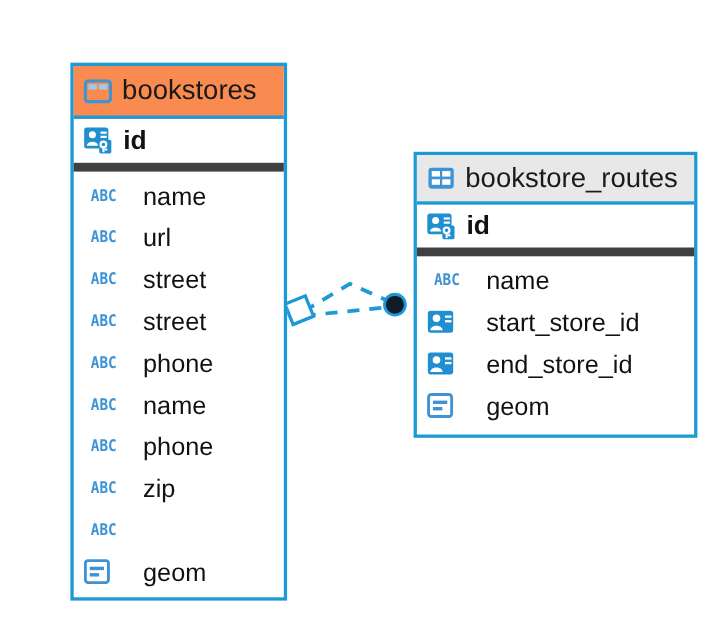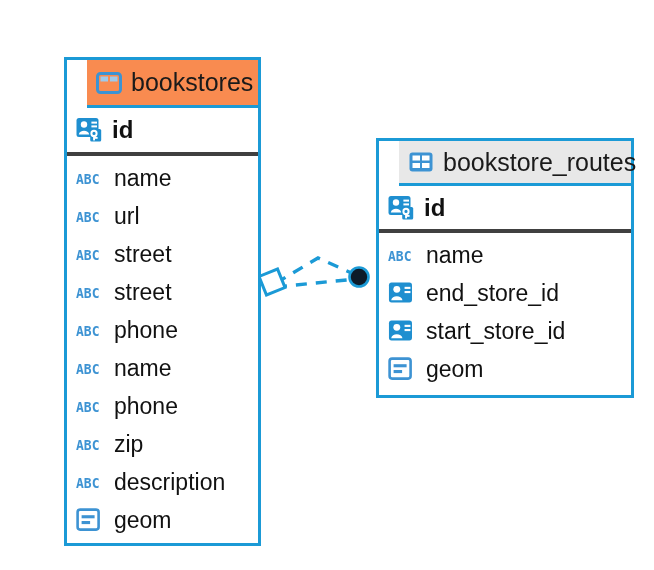--- a/index.html
+++ b/index.html
@@ -18,44 +18,43 @@
     background:#ffffff;
     border:3px solid #1b9ad6;
     box-sizing:border-box;
   }
   .entity-header{
     display:flex;align-items:center;
     gap:9px;
     padding:0 9px;
     box-sizing:border-box;
     border-bottom:3px solid #1b9ad6;
-    margin-left:20px;
   }
   .entity-title{
     font-size:25px;
     color:#1a1a1a;
     line-height:1;
     white-space:nowrap;
   }
   .pk-row{
     display:flex;align-items:center;gap:8px;
     padding:0 9px;box-sizing:border-box;
-    border-bottom:4px solid #404040;
+    border-bottom:8px solid #404040;
   }
   .pk-label{
     font-size:24px;font-weight:bold;color:#111111;line-height:1;
   }
-  .col-list{padding:3px 0 6px 0;}
+  .col-list{padding:3px 0 6px 0;text-align:right;}
   .col-row{
     display:flex;align-items:center;gap:8px;
     padding:0 9px;box-sizing:border-box;
     height:38px;
   }
   .col-label{
-    font-size:23px;color:#111111;line-height:1;white-space:nowrap;
+    font-size:23px;color:#111111;line-height:1;white-space:nowrap;margin-left:16px;
   }
 
   
   .icon{flex:0 0 auto;display:block;}
 
   .abc-icon{
     font-family:"DejaVu Sans Mono", monospace;
     font-size:13px;
     font-weight:bold;
     letter-spacing:0px;
@@ -155,21 +154,20 @@
         <span class="col-label">phone</span>
       </div>
 
       <div class="col-row">
         <span class="abc-icon">ABC</span>
         <span class="col-label">zip</span>
       </div>
 
       <div class="col-row">
         <span class="abc-icon">ABC</span>
-        <span class="col-label">description</span>
       </div>
 
       <div class="col-row">
         <svg class="icon" width="26" height="24" viewBox="0 0 26 24" style="margin-right:4px;">
           <rect x="1.6" y="1.6" width="21" height="20" rx="2.5" fill="#ffffff" stroke="#3d93d3" stroke-width="2.6"></rect>
           <rect x="5.6" y="7.2" width="13" height="3.1" fill="#3d93d3"></rect>
           <rect x="5.6" y="13" width="8.5" height="3.1" fill="#3d93d3"></rect>
         </svg>
         <span class="col-label">geom</span>
       </div>
@@ -213,32 +211,32 @@
       </div>
 
       <div class="col-row">
         <svg class="icon" width="26" height="22" viewBox="0 0 24 21" style="margin-right:4px;">
           <rect x="0.5" y="0.5" width="22" height="19" rx="2.5" fill="#1f8fd0"></rect>
           <circle cx="8" cy="7" r="3.3" fill="#ffffff"></circle>
           <path d="M2.6 17.4 C3.2 12.2 12.8 12.2 13.4 17.4 Z" fill="#ffffff"></path>
           <rect x="15.4" y="4.6" width="5.6" height="2" fill="#ffffff"></rect>
           <rect x="15.4" y="8.6" width="5.6" height="2" fill="#ffffff"></rect>
         </svg>
-        <span class="col-label">end_store_id</span>
+        <span class="col-label">start_store_id</span>
       </div>
 
       <div class="col-row">
         <svg class="icon" width="26" height="22" viewBox="0 0 24 21" style="margin-right:4px;">
           <rect x="0.5" y="0.5" width="22" height="19" rx="2.5" fill="#1f8fd0"></rect>
           <circle cx="8" cy="7" r="3.3" fill="#ffffff"></circle>
           <path d="M2.6 17.4 C3.2 12.2 12.8 12.2 13.4 17.4 Z" fill="#ffffff"></path>
           <rect x="15.4" y="4.6" width="5.6" height="2" fill="#ffffff"></rect>
           <rect x="15.4" y="8.6" width="5.6" height="2" fill="#ffffff"></rect>
         </svg>
-        <span class="col-label">start_store_id</span>
+        <span class="col-label">end_store_id</span>
       </div>
 
       <div class="col-row">
         <svg class="icon" width="26" height="24" viewBox="0 0 26 24" style="margin-right:4px;">
           <rect x="1.6" y="1.6" width="21" height="20" rx="2.5" fill="#ffffff" stroke="#3d93d3" stroke-width="2.6"></rect>
           <rect x="5.6" y="7.2" width="13" height="3.1" fill="#3d93d3"></rect>
           <rect x="5.6" y="13" width="8.5" height="3.1" fill="#3d93d3"></rect>
         </svg>
         <span class="col-label">geom</span>
       </div>

